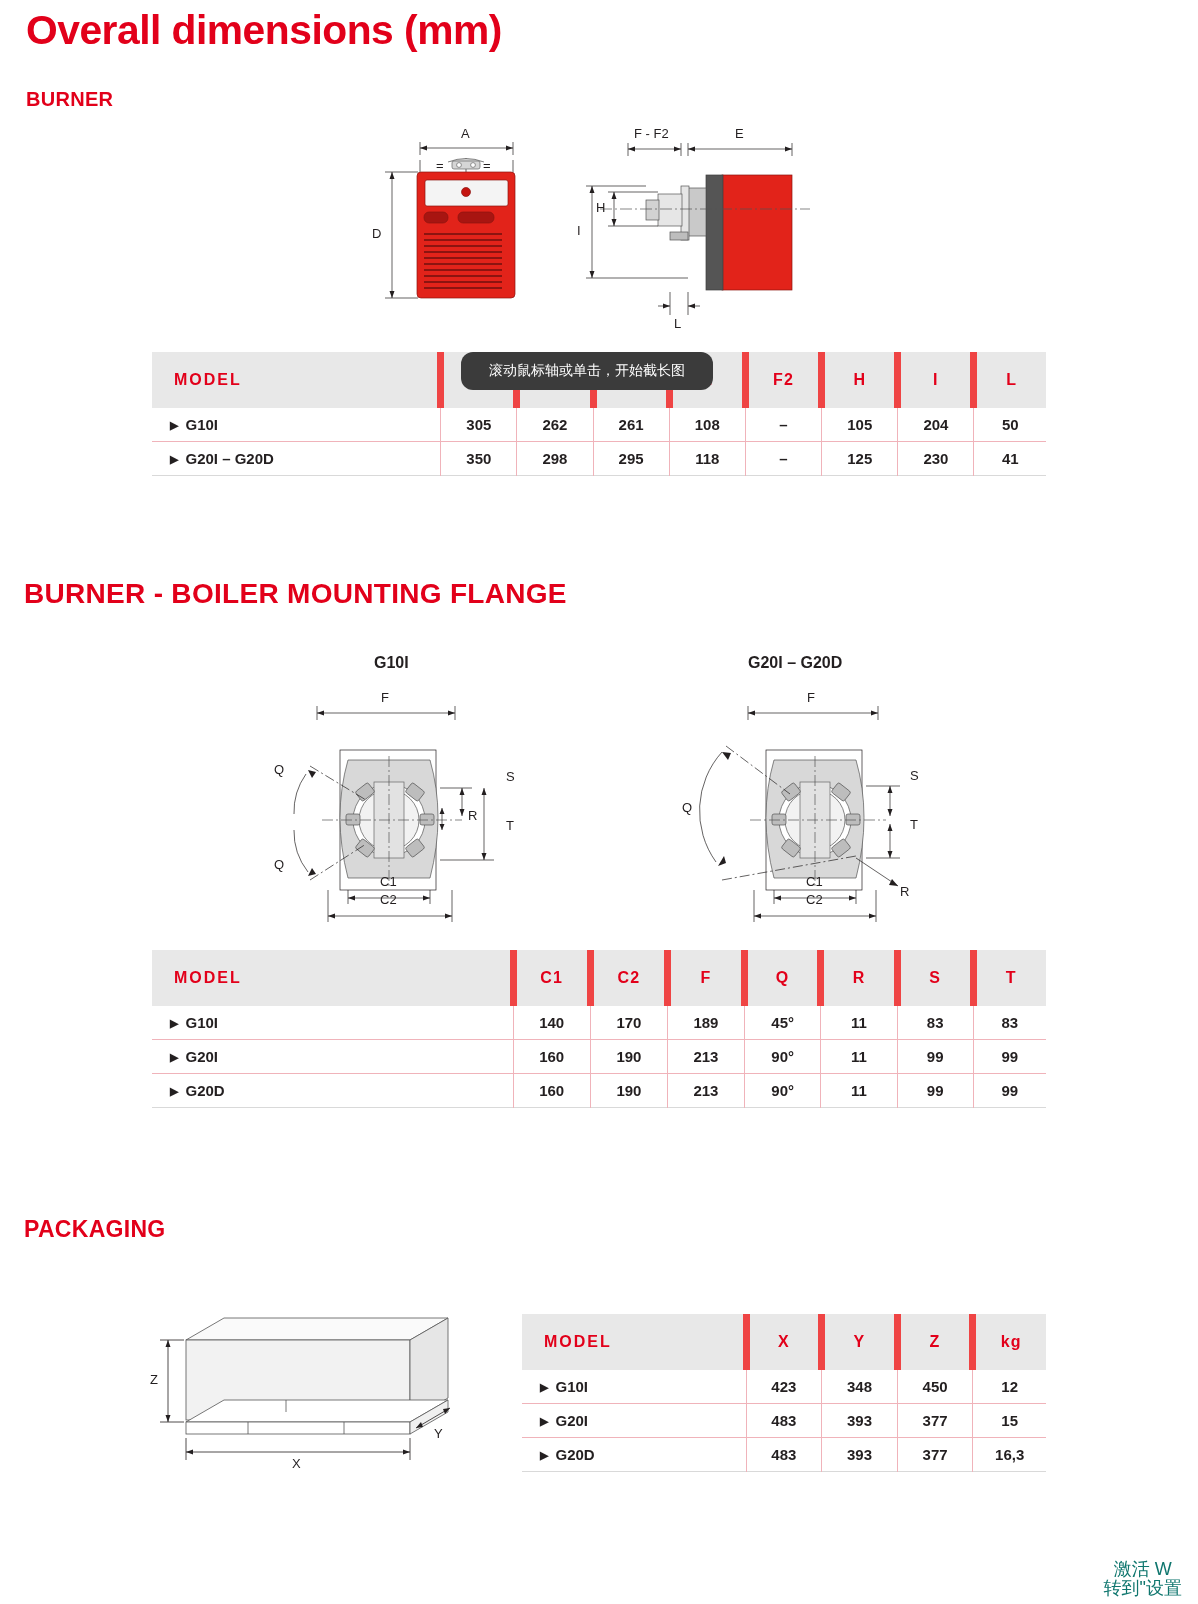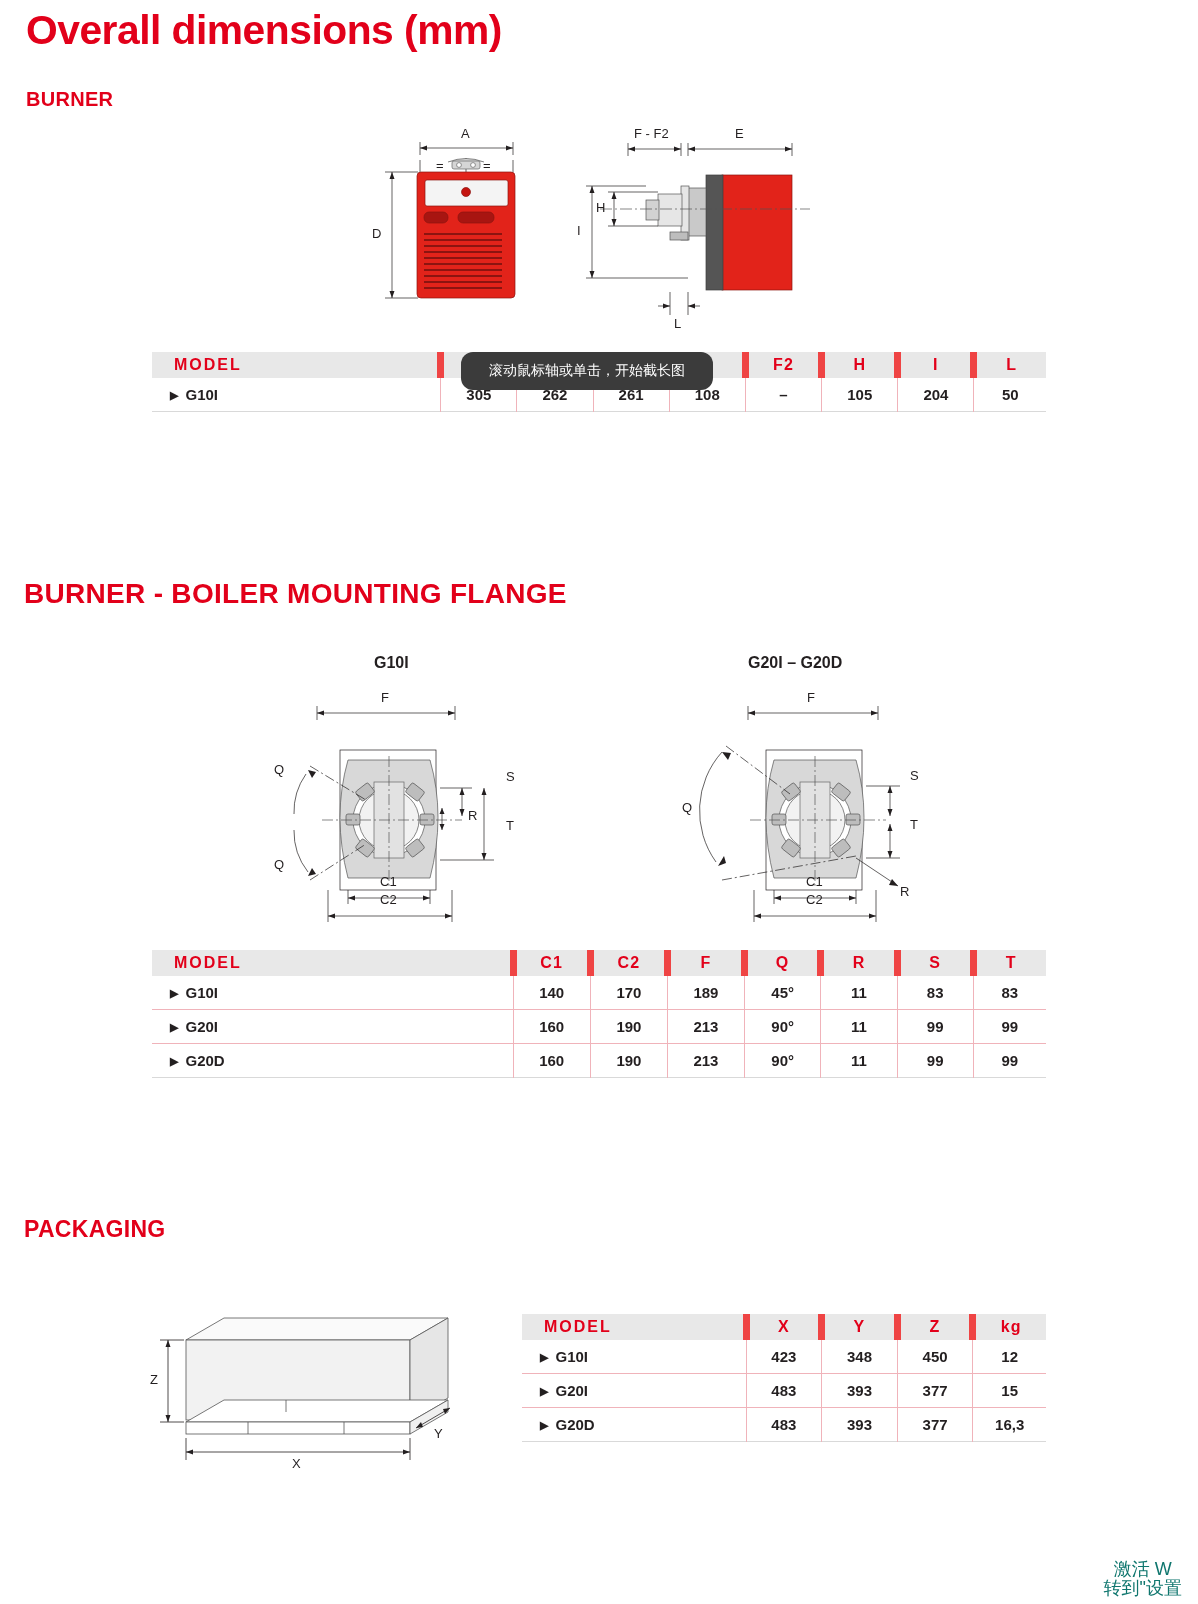--- a/index.html
+++ b/index.html
@@ -52,21 +52,21 @@
     vertical-align: middle;
     height: 33px;
     font-weight: bold;
   }
   thead th {
     background: #e8e8e8;
     color: #e2001a;
     font-size: 16px;
     letter-spacing: 1.2px;
     font-weight: bold;
-    height: 26px;
+    height: 56px;
   }
   thead th.model-col {
     text-align: left;
     padding-left: 22px;
     letter-spacing: 2px;
   }
   tbody td.model-cell {
     text-align: left;
     padding-left: 18px;
     color: #231f20;
@@ -263,20 +263,31 @@
       <td class="model-cell"><span class="tri">▶</span><span>G10I</span></td>
       <td>305</td>
       <td>262</td>
       <td>261</td>
       <td>108</td>
       <td>–</td>
       <td>105</td>
       <td>204</td>
       <td>50</td>
     </tr>
+    <tr>
+      <td class="model-cell"><span class="tri">▶</span><span>G20I – G20D</span></td>
+      <td>350</td>
+      <td>298</td>
+      <td>295</td>
+      <td>118</td>
+      <td>–</td>
+      <td>125</td>
+      <td>230</td>
+      <td>41</td>
+    </tr>
   </tbody>
 </table>
 
 <div class="section-heading" id="heading-flange">BURNER - BOILER MOUNTING FLANGE</div>
 
 <div class="sub-title" style="left:374px; top:654px;">G10I</div>
 <div class="sub-title" style="left:748px; top:654px;">G20I – G20D</div>
 
 <div class="drawing" style="left:262px; top:690px; width:270px; height:240px;">
   <svg width="270" height="240" viewBox="0 0 270 240" xmlns="http://www.w3.org/2000/svg">

